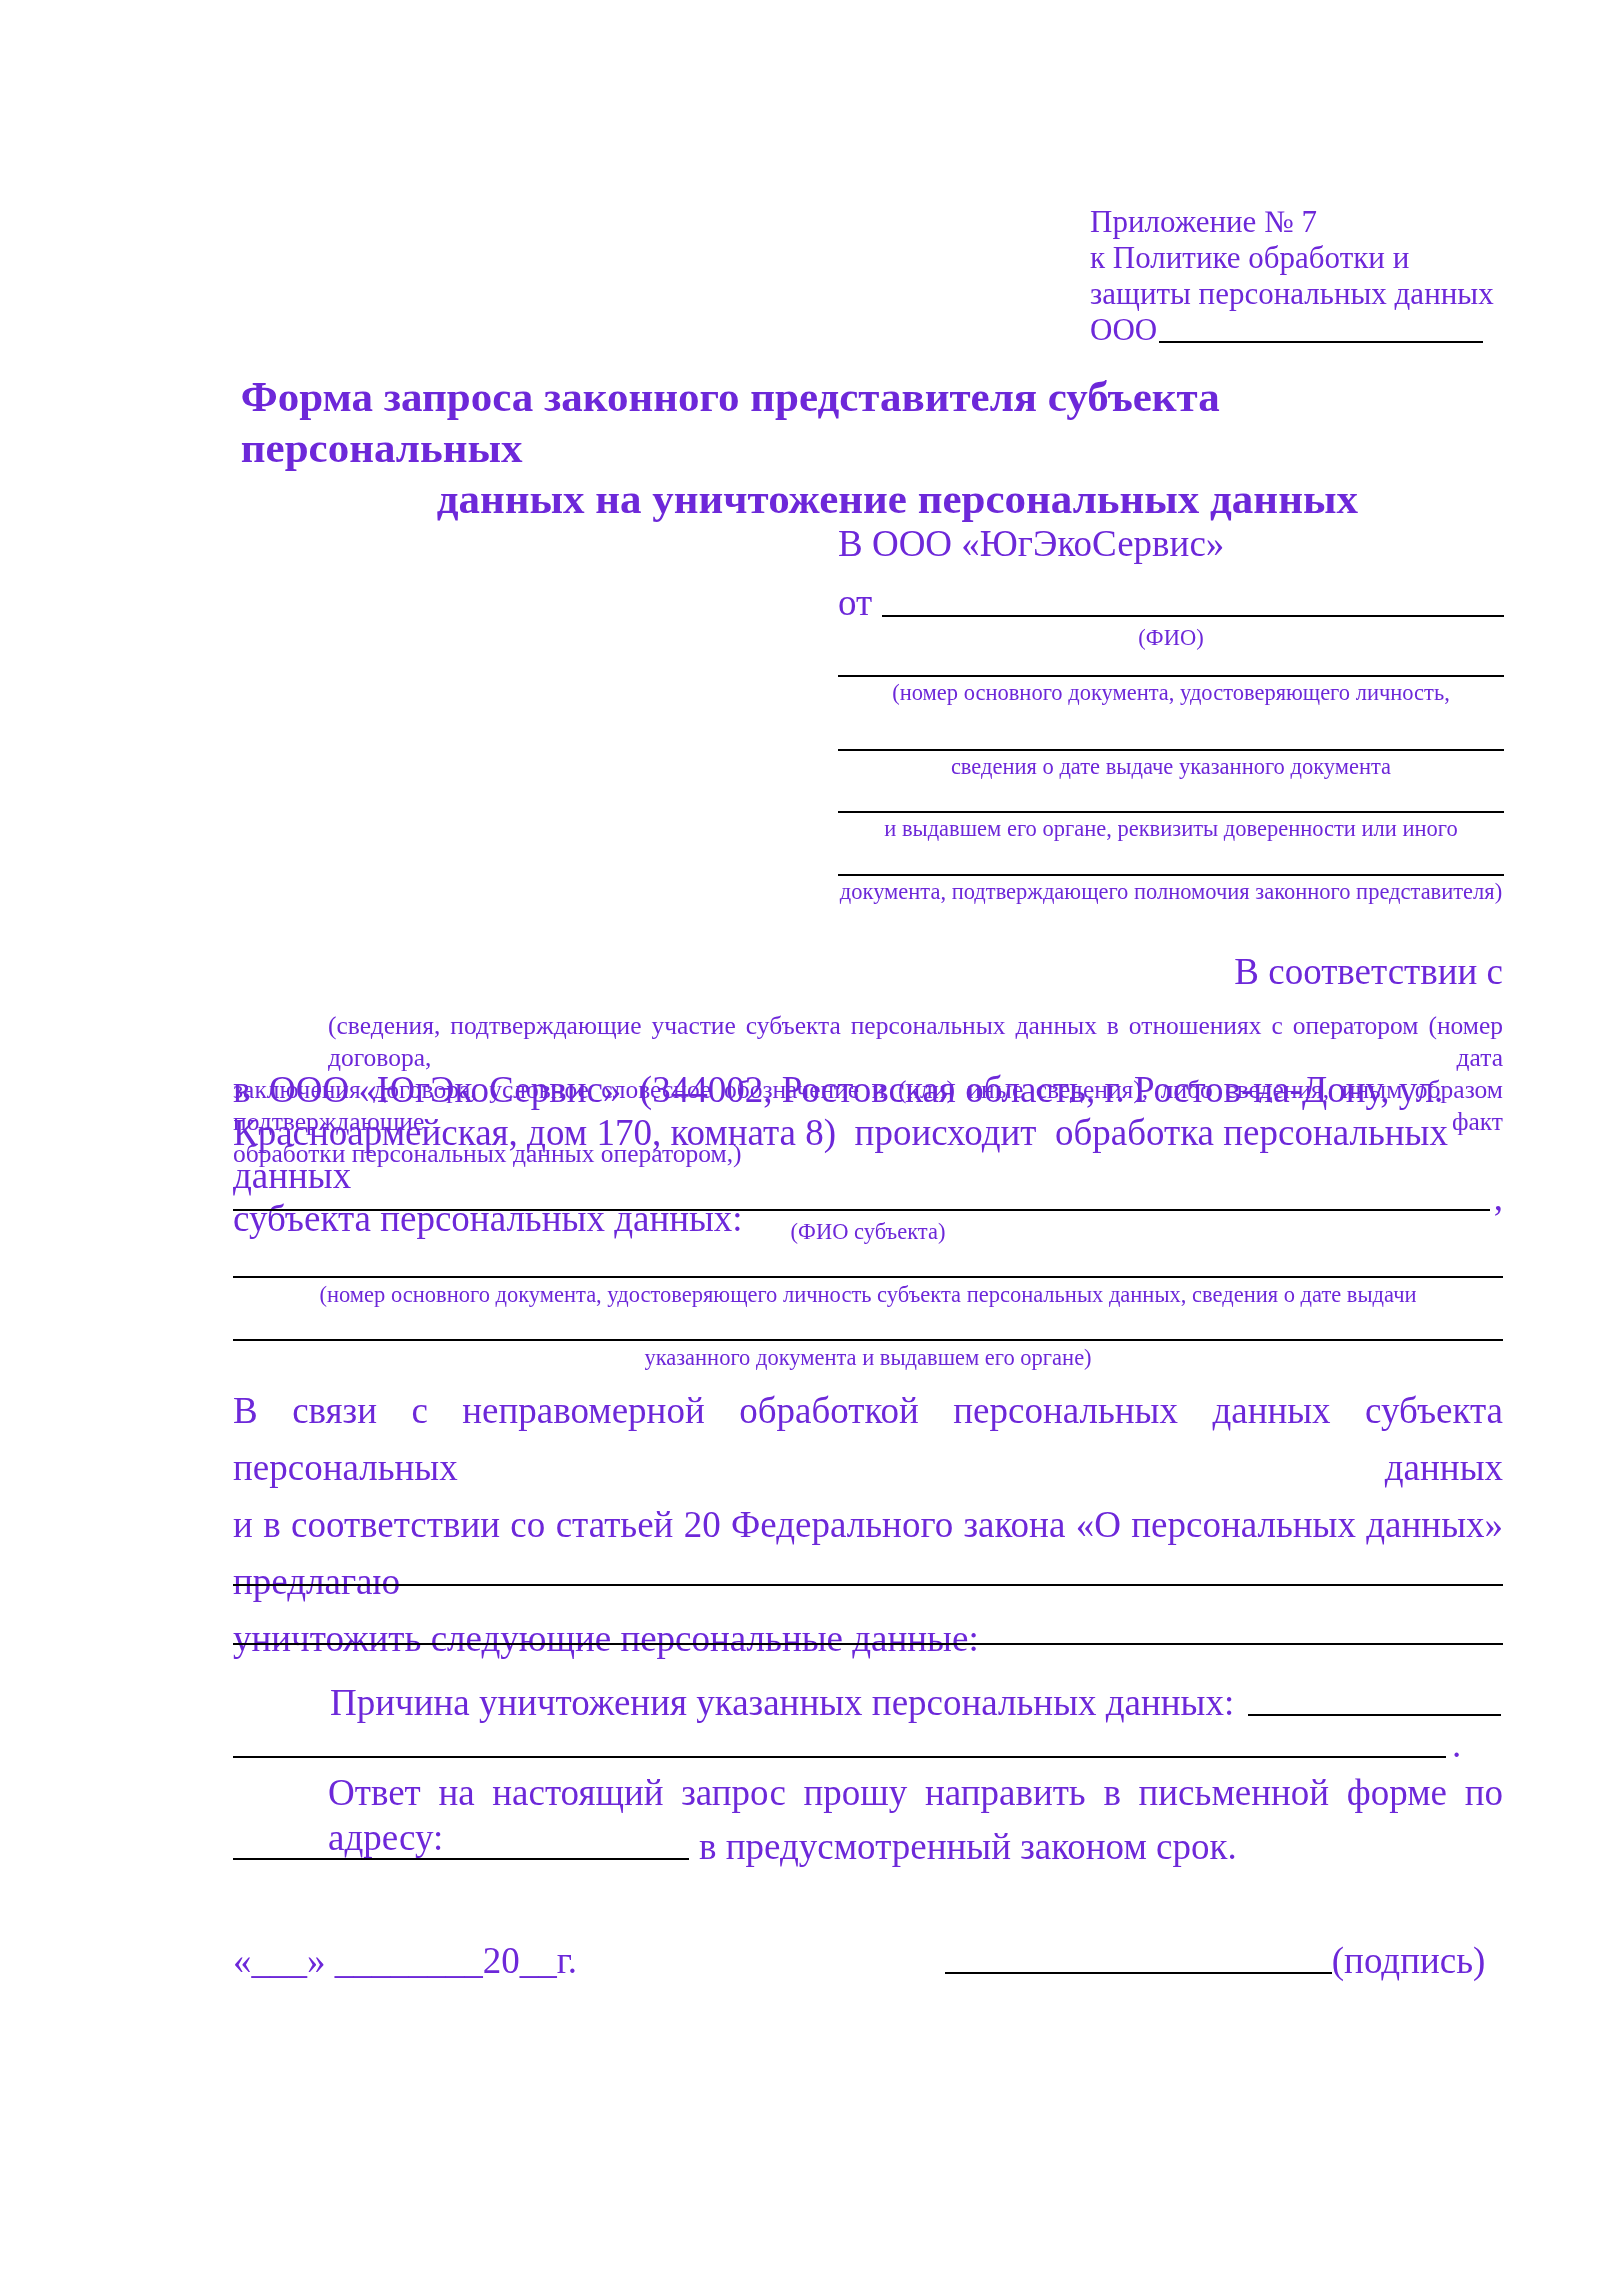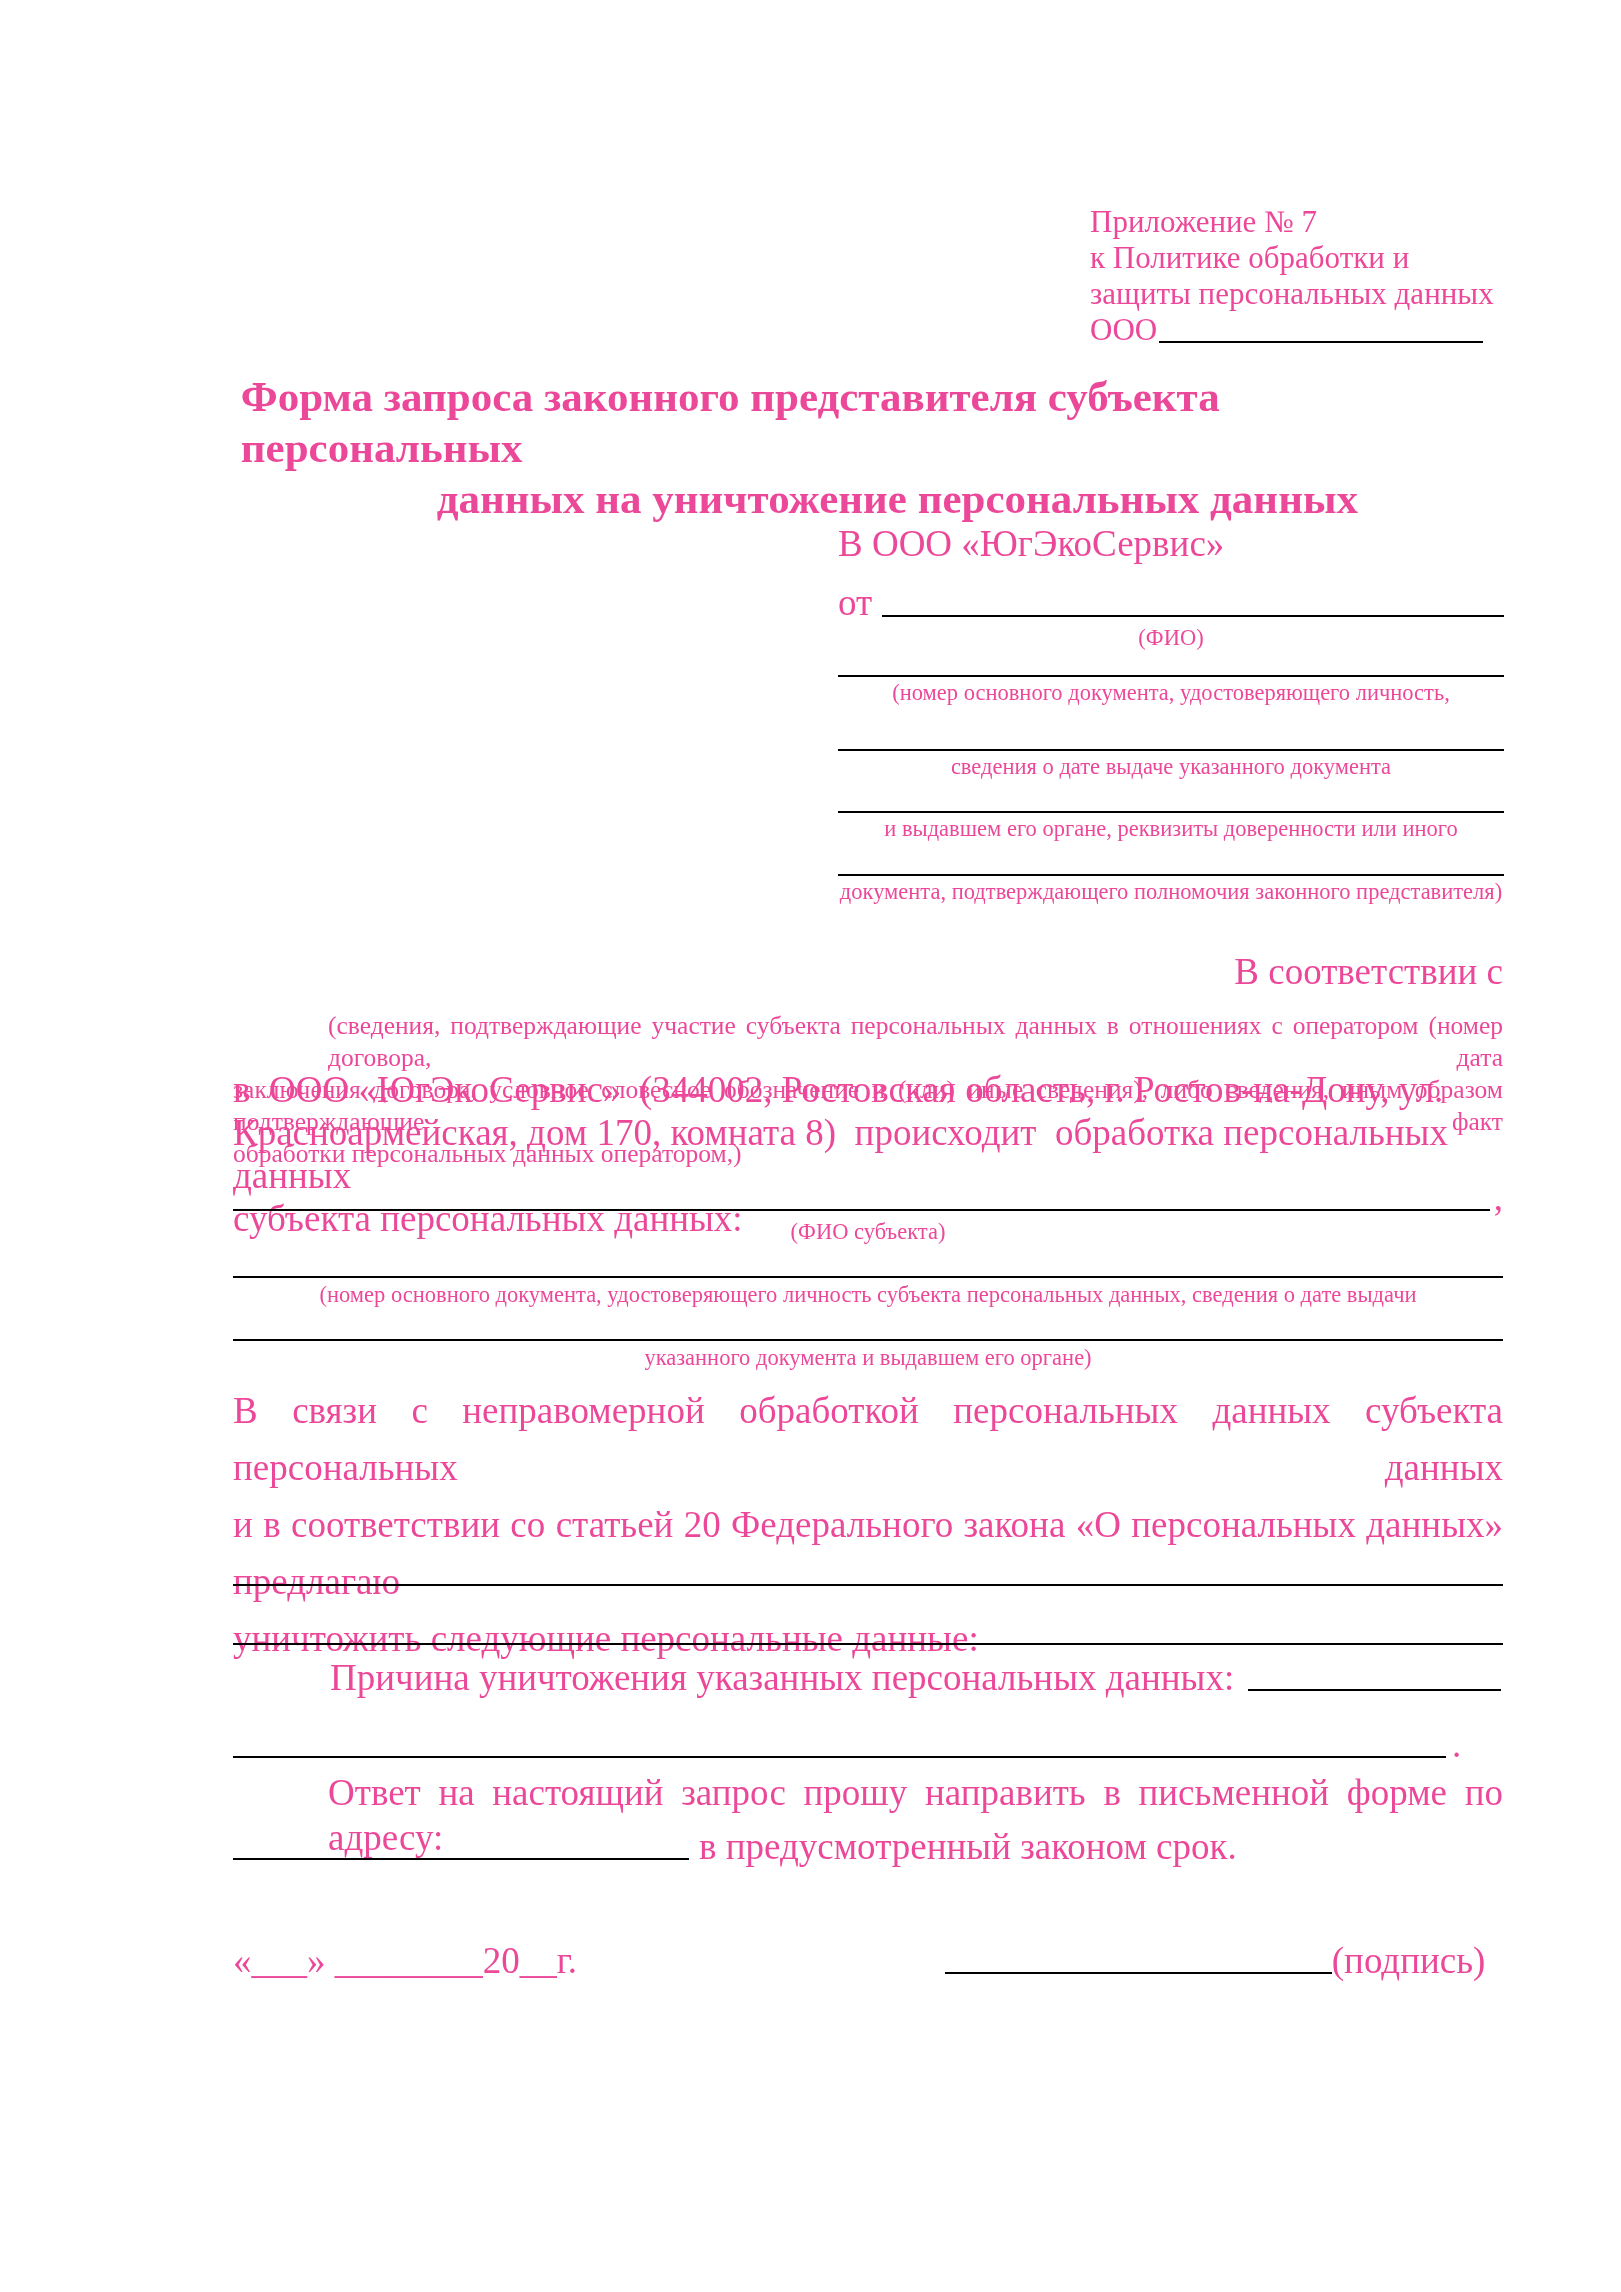--- a/index.html
+++ b/index.html
@@ -1,20 +1,20 @@
 <!DOCTYPE html>
 <html><head>
 <meta charset="utf-8">
 <style>
   html, body { margin:0; padding:0; background:#ffffff; }
   .page {
     position:relative;
     width:1621px; height:2293px;
     background:#ffffff;
-    color:#ec4899;
+    color:#6d28d9;
     font-family:"Liberation Serif","DejaVu Serif",serif;
     overflow:hidden;
   }
   .abs { position:absolute; }
 
   
   #appendix { left:1090px; top:204px; width:413px; font-size:31px; line-height:36px; }
   #appendix .ooo-row { display:flex; align-items:flex-end; }
   #appendix .ooo-fill { flex:1; border-bottom:2.9px solid #000; margin:0 19.6px 4.9px 2px; height:1px; }
 
@@ -52,21 +52,21 @@
   .sline-field .sline { border-bottom:2.9px solid #000; height:13.7px; }
   .sline-field .cap { padding-top:3.9px; }
   #subject-doc1 { top:1262px; }
   #subject-doc2 { top:1325px; }
 
   #request-par { top:1382px; font-size:37px; line-height:57px; }
 
   #blank1 { top:1570px; } #blank2 { top:1629px; }
 
   #reason-row { top:1656px; font-size:37px; line-height:43px; }
-  #reason-row .label { padding-left:97px; white-space:nowrap; }
+  #reason-row .label { padding-left:97px; white-space:nowrap;margin-top:25px; }
   #reason-row .fill { flex:1; margin:0 2px 7.8px 13.7px; }
 
   #period-row { top:1723px; font-size:37px; line-height:43px; }
   #period-row .fill { width:1213px; margin:0 5.9px 7.8px 0; }
 
   #answer-par { top:1770px; font-size:37px; line-height:45px; }
 
   #term-row { top:1825px; font-size:37px; line-height:43px;gap:8px; }
   #term-row .fill { width:456px; margin:0 2px 7.8px 0; }
 

